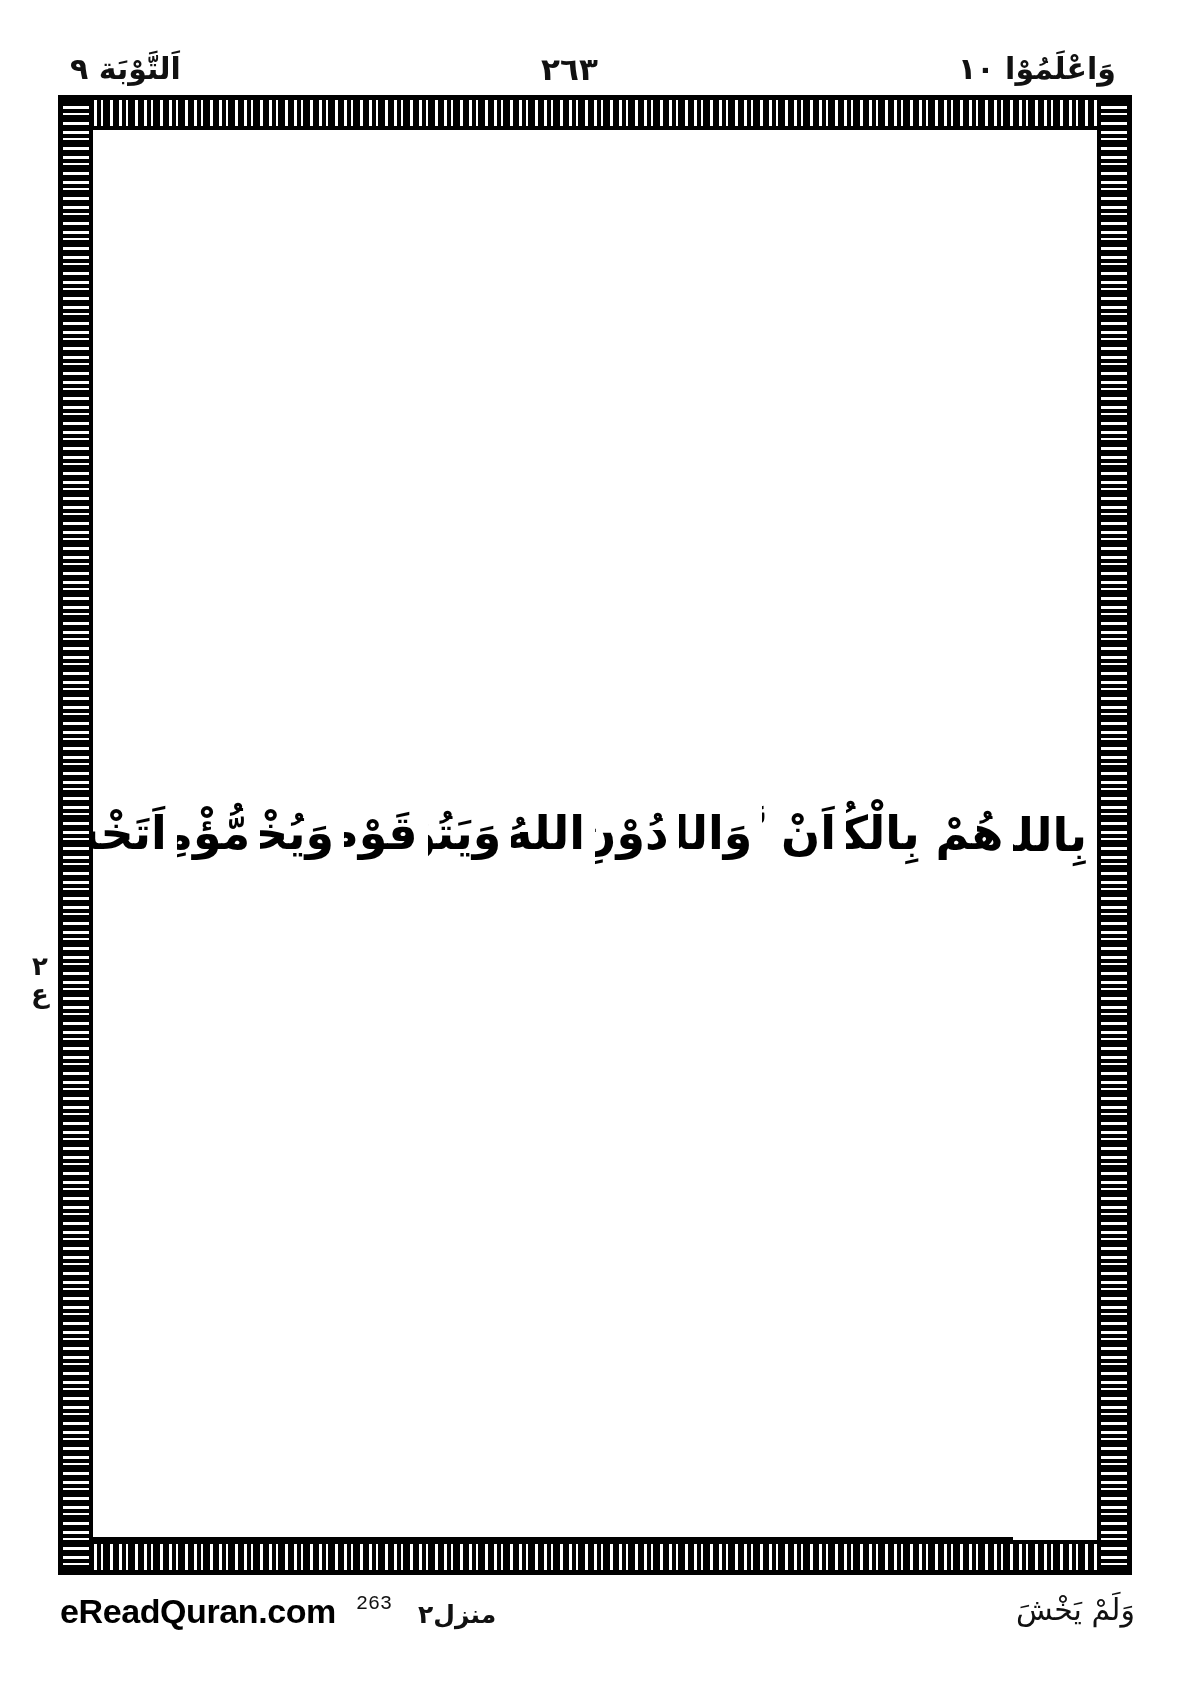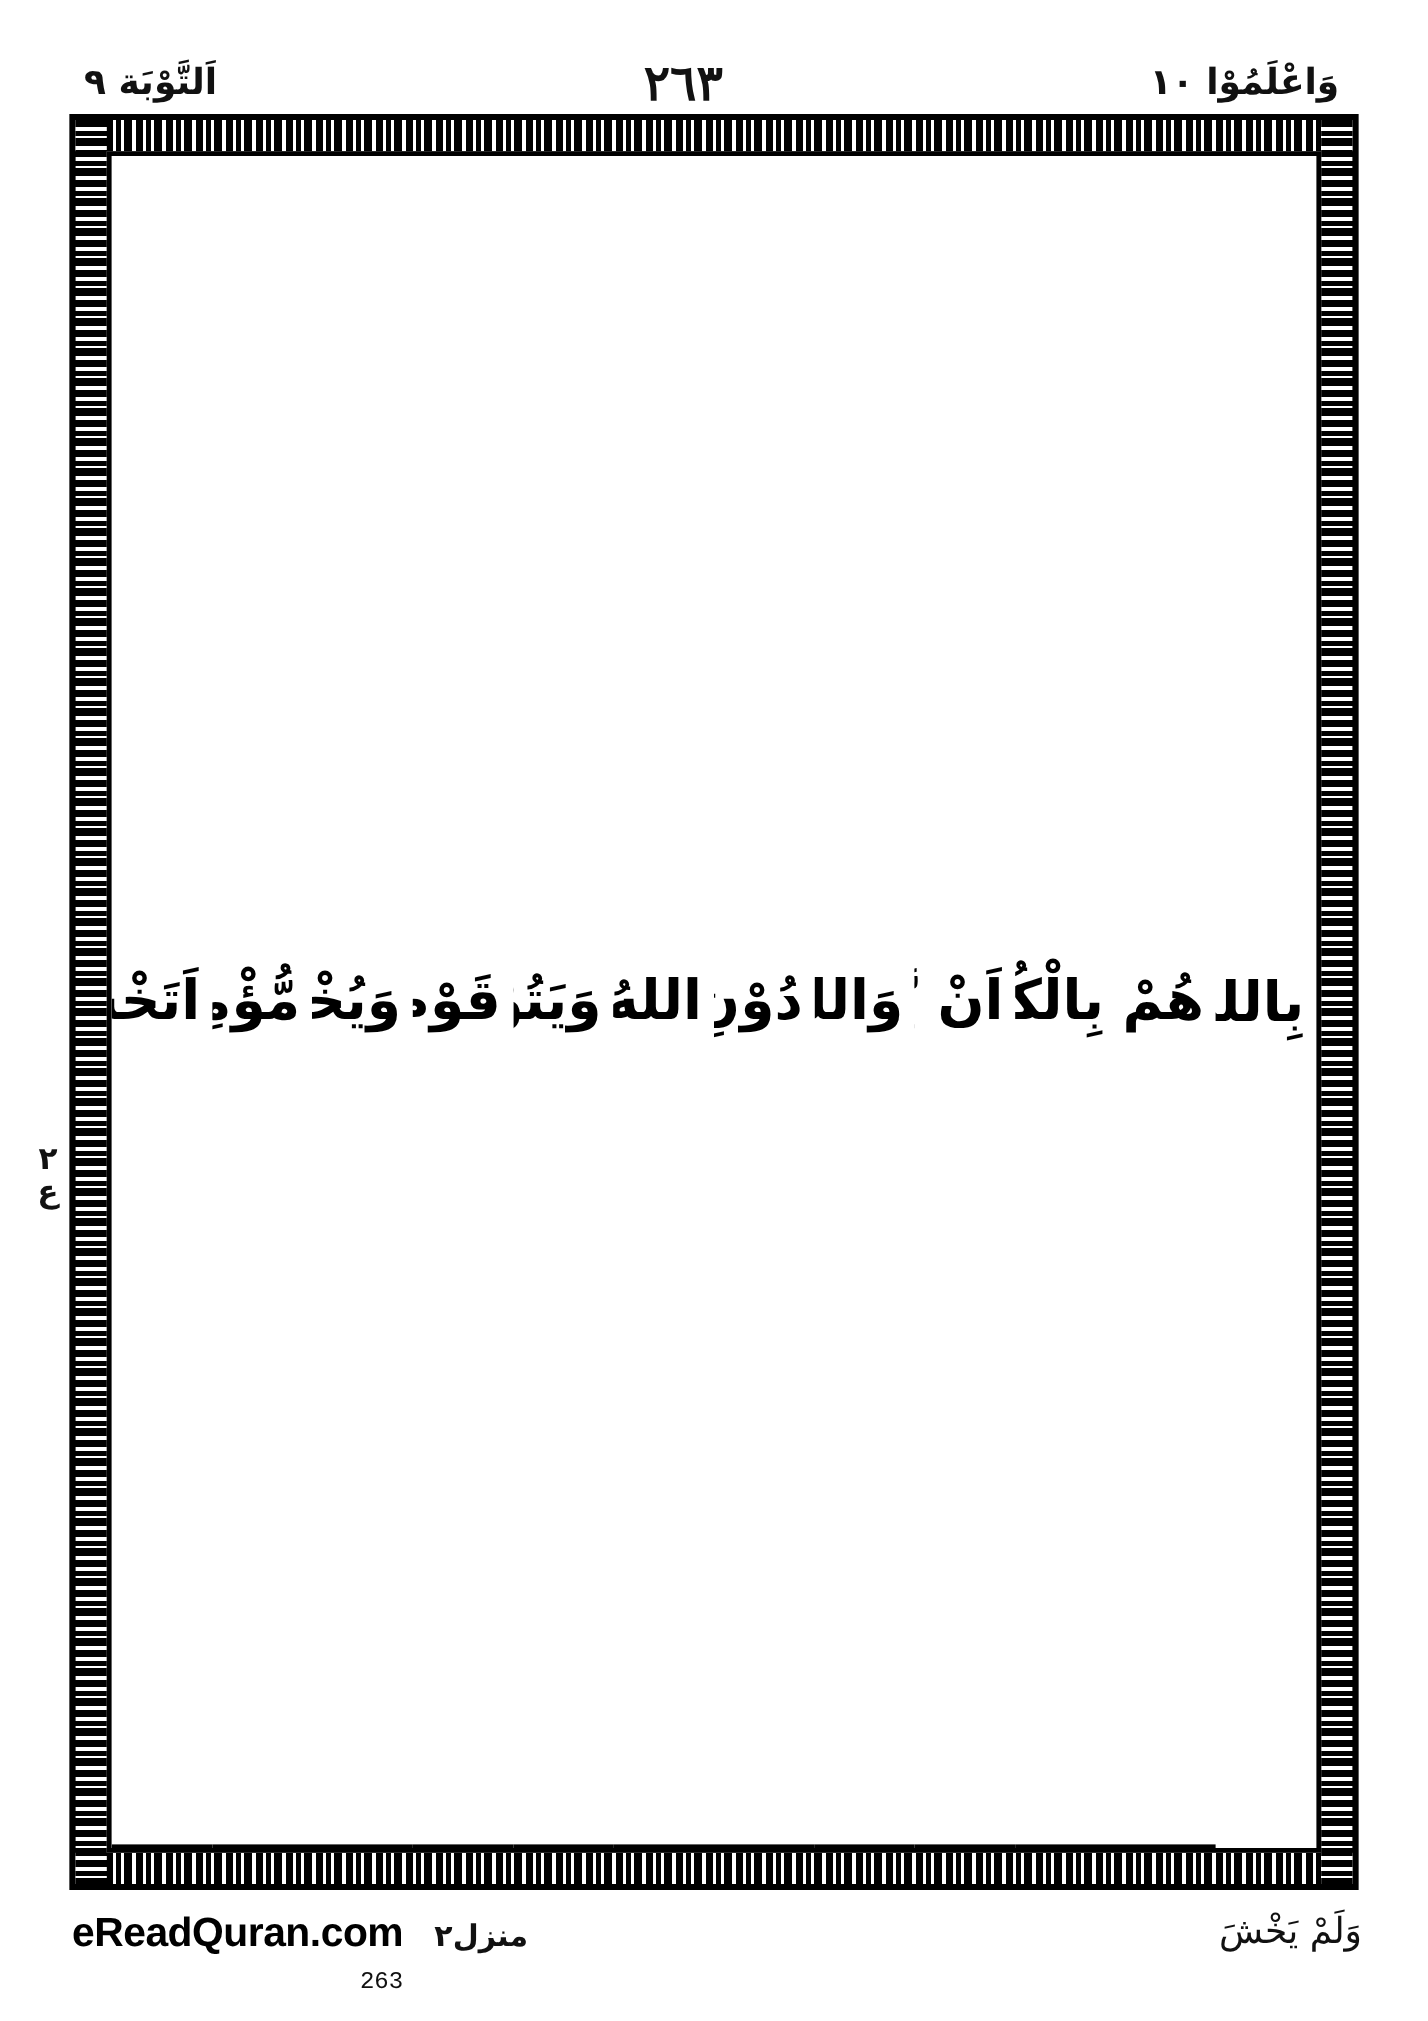--- a/index.html
+++ b/index.html
@@ -35,21 +35,21 @@
     font-family: "DejaVu Sans", sans-serif;
     font-size: 30px;
     font-weight: 700;
     color: #111111;
     line-height: 1;
     white-space: nowrap;
     letter-spacing: 0.5px;
     margin-top: 16px;
   }
   .hdr-juz { padding-right: 14px; }
-  .hdr-page { font-size: 41px; letter-spacing: 1px; font-family: Liberation Serif, serif; }
+  .hdr-page { font-size: 31px; letter-spacing: 1px; }
   .hdr-surah { padding-left: 10px; }
 
   
   .frame-outer {
     position: absolute;
     top: 95px;
     left: 58px;
     width: 1074px;
     height: 1480px;
     box-sizing: border-box;
@@ -194,24 +194,23 @@
   }
   .ftr-pageno {
     font-family: Liberation Mono, monospace;
     font-size: 20px;
     font-weight: 400;
     color: #111;
     direction: ltr;
   }
   .ftr-right-group {
     display: flex;
-    align-items: flex-end;
-    gap: 10px;
+    align-items: flex-start;
+    gap: 20px;
     direction: ltr;
-    flex-direction: column;
   }
 </style>
 </head>
 <body>
 
 <div id="page">
 
   <div class="header">
     <div class="hdr-text hdr-juz">وَاعْلَمُوْا ١٠</div>
     <div class="hdr-text hdr-page">٢٦٣</div>

